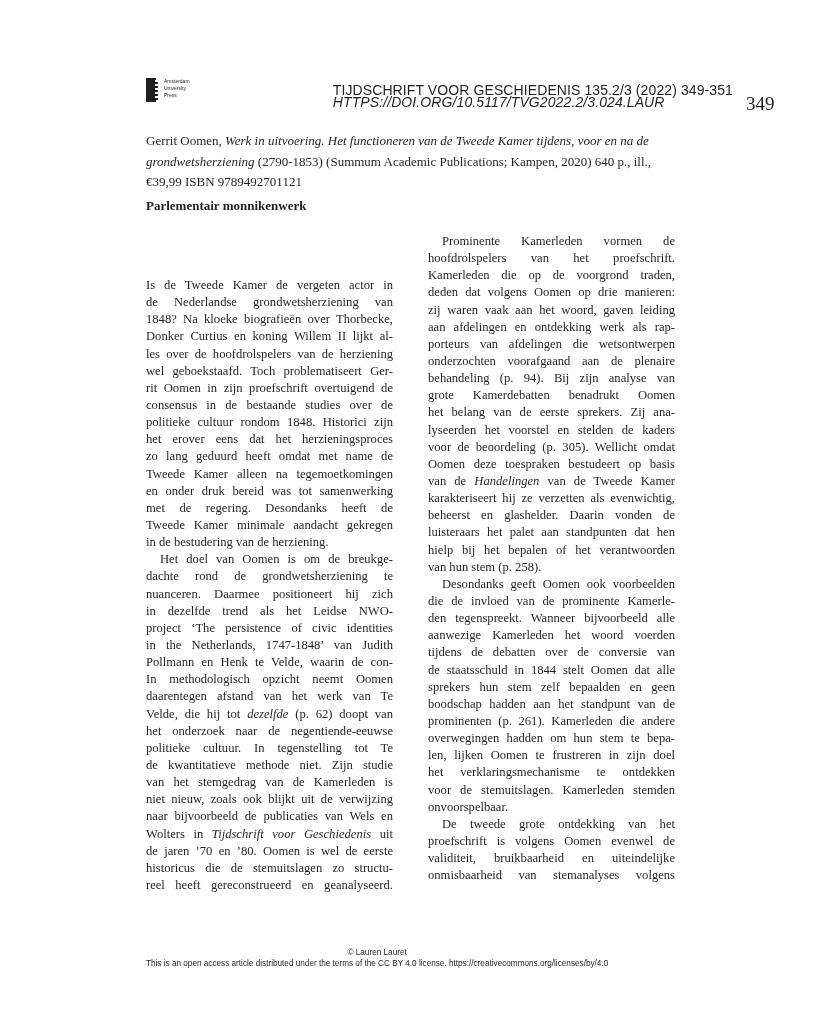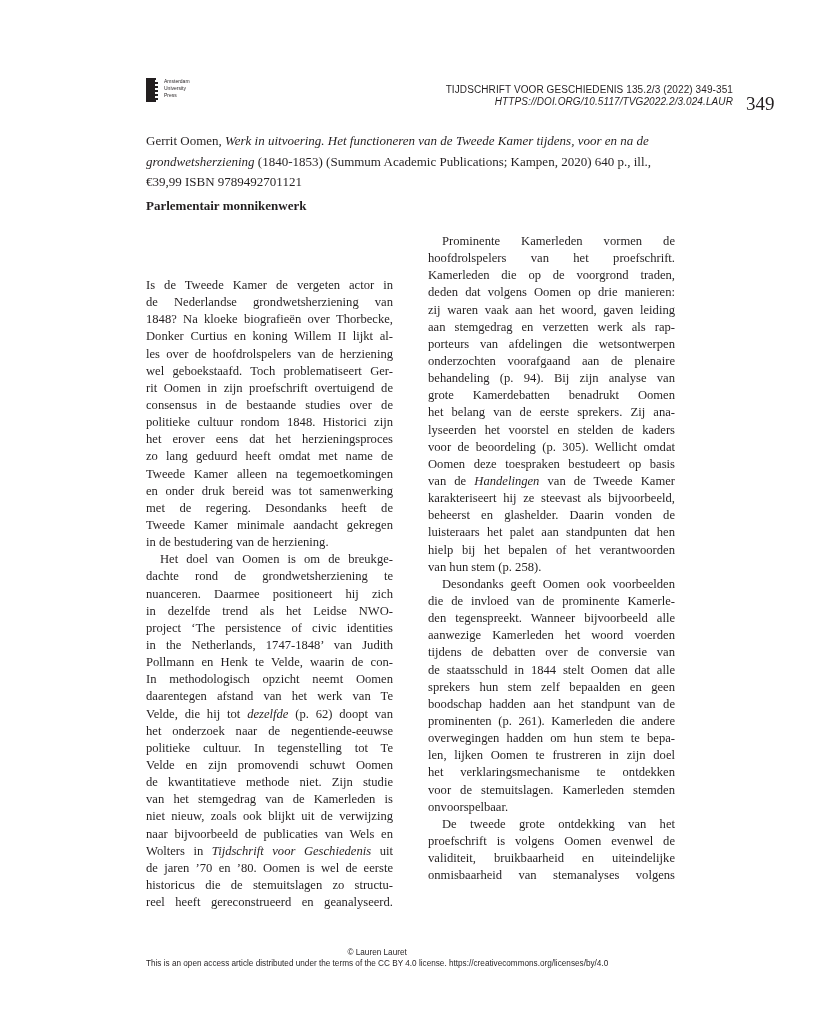--- a/index.html
+++ b/index.html
@@ -2,21 +2,21 @@
 <html><head>
   <meta charset="utf-8">
   <style>
     html, body { margin: 0; padding: 0; background: #ffffff; }
     body { width: 831px; height: 1020px; position: relative; overflow: hidden; color: #231f20; }
     .logo { position: absolute; left: 146px; top: 78px; display: flex; align-items: flex-start; }
     .logo-mark { width: 10px; height: 24px; background: #231f20; position: relative; }
     .logo-mark::after { content: ""; position: absolute; right: -2px; top: 2px; width: 3px; height: 20px;
       background: repeating-linear-gradient(#fff 0 2px, #231f20 2px 4px); }
     .logo-text { margin-left: 8px; font-family: "Liberation Sans", sans-serif; font-size: 5px; line-height: 7px; color: #231f20; }
-    .header-right { position: absolute; right: 98px; top: 84px; text-align: right; font-family: "Liberation Sans", sans-serif; font-size: 10px; line-height: 12px; color: #231f20; letter-spacing: 0.1px; margin-left: 11px; }
+    .header-right { position: absolute; right: 98px; top: 84px; font-family: "Liberation Sans", sans-serif; font-size: 14px; line-height: 12px; color: #231f20; letter-spacing: 0.1px; margin-left: 11px; }
     .header-right .doi { font-style: italic; }
     .page-num { position: absolute; left: 746px; top: 93px; font-family: "Liberation Serif", serif; font-size: 19px; color: #231f20; }
     .citation { position: absolute; left: 146px; top: 131px; width: 530px; font-family: "Liberation Serif", serif; font-size: 13px; line-height: 20.5px; }
     .citation i { font-style: italic; }
     .section-title { position: absolute; left: 146px; top: 198px; font-family: "Liberation Serif", serif; font-size: 13px; font-weight: bold; text-align: center; }
     .col { position: absolute; top: 233px; width: 247px; font-family: "Liberation Serif", serif; font-size: 12.6px; line-height: 17.15px; }
     .col-left { left: 146px; margin-top: 44px; }
     .col-right { left: 428px; }
     .ln { display: block; text-align: justify; text-align-last: justify; white-space: nowrap; height: 17.15px; overflow: visible; }
     .ln.last { text-align-last: left; font-family: Liberation Serif, serif; }
@@ -35,21 +35,21 @@
   </div>
 </div>
 
 <div class="header-right">
   <div>TIJDSCHRIFT VOOR GESCHIEDENIS 135.2/3 (2022) 349-351</div>
   <div class="doi">HTTPS://DOI.ORG/10.5117/TVG2022.2/3.024.LAUR</div>
 </div>
 <div class="page-num">349</div>
 
 <div class="citation">
-  <span>Gerrit Oomen, </span><i>Werk in uitvoering. Het functioneren van de Tweede Kamer tijdens, voor en na de grondwetsherziening</i><span> (1840-1853)</span><span> (Summum Academic Publications; Kampen, 2020) 640 p., ill., €39,99 ISBN 9789492701121</span>
+  <span>Gerrit Oomen, </span><i>Werk in uitvoering. Het functioneren van de Tweede Kamer tijdens, voor en na de grondwetsherziening</i><span> (2790-1853)</span><span> (Summum Academic Publications; Kampen, 2020) 640 p., ill., €39,99 ISBN 9789492701121</span>
 </div>
 
 <div class="section-title">Parlementair monnikenwerk</div>
 
 <div class="col col-left" id="col-left">
     <span class="ln"><span>Is de Tweede Kamer de vergeten actor in</span></span>
     <span class="ln"><span>de Nederlandse grondwetsherziening van</span></span>
     <span class="ln"><span>1848? Na kloeke biografieën over Thorbecke,</span></span>
     <span class="ln"><span>Donker Curtius en koning Willem II lijkt al-</span></span>
     <span class="ln"><span>les over de hoofdrolspelers van de herziening</span></span>
@@ -69,47 +69,46 @@
     <span class="ln"><span>nuanceren. Daarmee positioneert hij zich</span></span>
     <span class="ln"><span>in dezelfde trend als het Leidse NWO-</span></span>
     <span class="ln"><span>project ‘The persistence of civic identities</span></span>
     <span class="ln"><span>in the Netherlands, 1747-1848’ van Judith</span></span>
     <span class="ln"><span>Pollmann en Henk te Velde, waarin de con-</span></span>
     <span class="ln"><span>In methodologisch opzicht neemt Oomen</span></span>
     <span class="ln"><span>daarentegen afstand van het werk van Te</span></span>
     <span class="ln"><span>Velde, die hij tot </span><i>dezelfde</i><span> (p. 62) doopt van</span></span>
     <span class="ln"><span>het onderzoek naar de negentiende-eeuwse</span></span>
     <span class="ln"><span>politieke cultuur. In tegenstelling tot Te</span></span>
-    <span class="ln"><span>Velde en zijn promovendi schuwt Oomen</span></span>
     <span class="ln"><span>de kwantitatieve methode niet. Zijn studie</span></span>
     <span class="ln"><span>van het stemgedrag van de Kamerleden is</span></span>
     <span class="ln"><span>niet nieuw, zoals ook blijkt uit de verwijzing</span></span>
     <span class="ln"><span>naar bijvoorbeeld de publicaties van Wels en</span></span>
     <span class="ln"><span>Wolters in </span><i>Tijdschrift voor Geschiedenis</i><span> uit</span></span>
     <span class="ln"><span>de jaren ’70 en ’80. Oomen is wel de eerste</span></span>
     <span class="ln"><span>historicus die de stemuitslagen zo structu-</span></span>
     <span class="ln"><span>reel heeft gereconstrueerd en geanalyseerd.</span></span>
   </div>
 <div class="col col-right" id="col-right">
     <span class="ln indent"><span>Prominente Kamerleden vormen de</span></span>
     <span class="ln"><span>hoofdrolspelers van het proefschrift.</span></span>
     <span class="ln"><span>Kamerleden die op de voorgrond traden,</span></span>
     <span class="ln"><span>deden dat volgens Oomen op drie manieren:</span></span>
     <span class="ln"><span>zij waren vaak aan het woord, gaven leiding</span></span>
-    <span class="ln"><span>aan stemgedrag en verzetten werk als rap-</span></span>
+    <span class="ln"><span>aan afdelingen en ontdekking werk als rap-</span></span>
     <span class="ln"><span>porteurs van afdelingen die wetsontwerpen</span></span>
     <span class="ln"><span>onderzochten voorafgaand aan de plenaire</span></span>
     <span class="ln"><span>behandeling (p. 94). Bij zijn analyse van</span></span>
     <span class="ln"><span>grote Kamerdebatten benadrukt Oomen</span></span>
     <span class="ln"><span>het belang van de eerste sprekers. Zij ana-</span></span>
     <span class="ln"><span>lyseerden het voorstel en stelden de kaders</span></span>
     <span class="ln"><span>voor de beoordeling (p. 305). Wellicht omdat</span></span>
     <span class="ln"><span>Oomen deze toespraken bestudeert op basis</span></span>
     <span class="ln"><span>van de </span><i>Handelingen</i><span> van de Tweede Kamer</span></span>
-    <span class="ln"><span>karakteriseert hij ze steevast als bijvoorbeeld,</span></span>
+    <span class="ln"><span>karakteriseert hij ze verzetten als evenwichtig,</span></span>
     <span class="ln"><span>beheerst en glashelder. Daarin vonden de</span></span>
     <span class="ln"><span>luisteraars het palet aan standpunten dat hen</span></span>
     <span class="ln"><span>hielp bij het bepalen of het verantwoorden</span></span>
     <span class="ln last"><span>van hun stem (p. 258).</span></span>
     <span class="ln indent"><span>Desondanks geeft Oomen ook voorbeelden</span></span>
     <span class="ln"><span>die de invloed van de prominente Kamerle-</span></span>
     <span class="ln"><span>den tegenspreekt. Wanneer bijvoorbeeld alle</span></span>
     <span class="ln"><span>aanwezige Kamerleden het woord voerden</span></span>
     <span class="ln"><span>tijdens de debatten over de conversie van</span></span>
     <span class="ln"><span>de staatsschuld in 1844 stelt Oomen dat alle</span></span>

